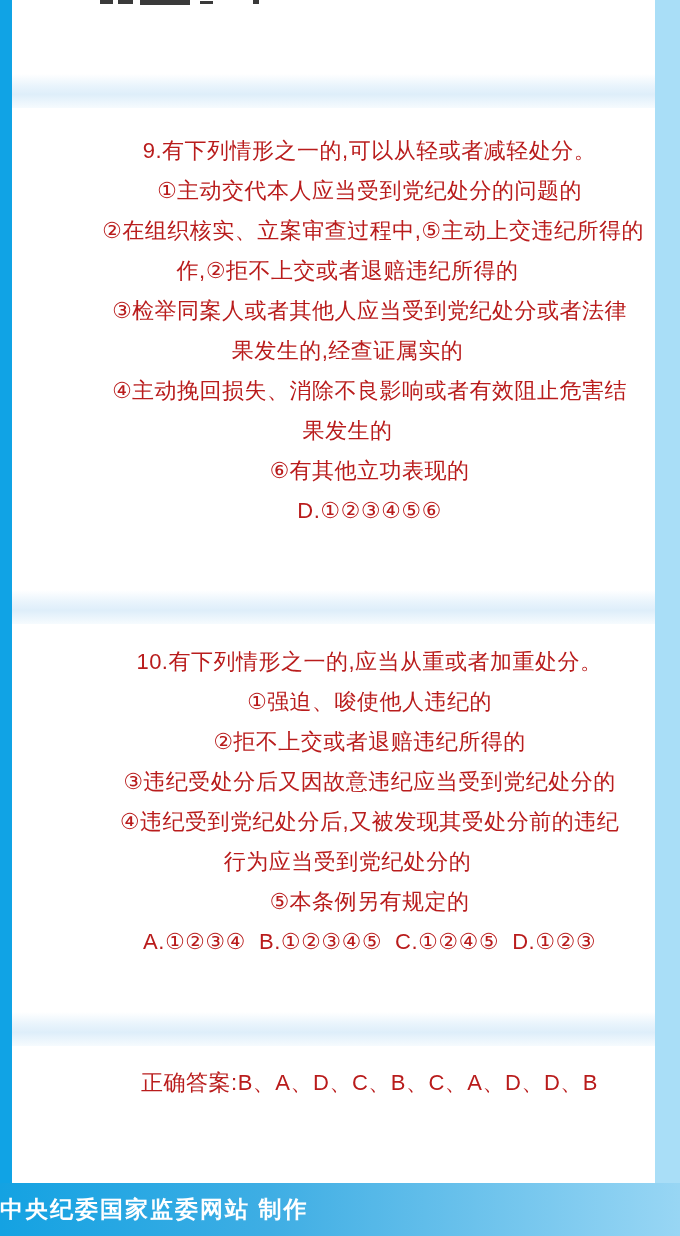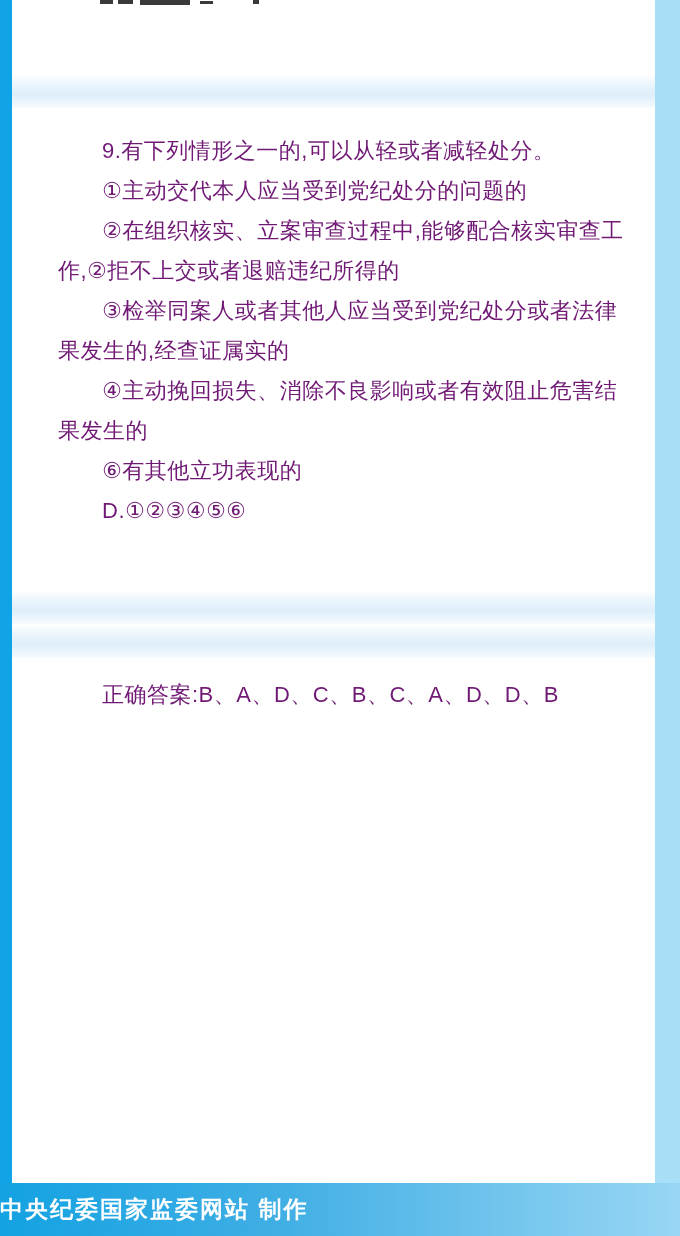--- a/index.html
+++ b/index.html
@@ -48,22 +48,23 @@
   
   .frag { position: absolute; background: #3a3a3a; }
   .frag-1 { left: 88px;  top: 0; width: 13px; height: 4px; }
   .frag-2 { left: 106px; top: 0; width: 15px; height: 4px; }
   .frag-3 { left: 128px; top: 0; width: 50px; height: 5px; }
   .frag-4 { left: 188px; top: 1px; width: 13px; height: 3px; }
   .frag-5 { left: 241px; top: 0; width: 6px;  height: 4px; }
   .qa-section {
     padding-left: 46px;
     padding-right: 18px;
-    color: #701a75;
+    color: #b91c1c;
     font-size: 22px;
+    text-align: center;
   }
   .q9  { padding-top: 23px; padding-bottom: 59px; }
   .q10 { padding-top: 18px; padding-bottom: 50px; }
   .ans { padding-top: 17px; height: 40px; }
   .line {
     height: 40px;
     line-height: 40px;
     white-space: pre;
     letter-spacing: 0.5px;
   }
@@ -98,32 +99,42 @@
       <div class="frag frag-3"></div>
       <div class="frag frag-4"></div>
       <div class="frag frag-5"></div>
     </div>
 
     <div class="section-gap"></div>
 
     <div class="qa-section q9">
       <div class="line para">9.有下列情形之一的,可以从轻或者减轻处分。</div>
       <div class="line para">①主动交代本人应当受到党纪处分的问题的</div>
-      <div class="line para">②在组织核实、立案审查过程中,能够配合核实审查工</div>
+      <div class="line para">②在组织核实、立案审查过程中,⑤主动上交违纪所得的</div>
       <div class="line wrap">作,②拒不上交或者退赔违纪所得的</div>
       <div class="line para">③检举同案人或者其他人应当受到党纪处分或者法律</div>
       <div class="line wrap">果发生的,经查证属实的</div>
       <div class="line para">④主动挽回损失、消除不良影响或者有效阻止危害结</div>
       <div class="line wrap">果发生的</div>
       <div class="line para">⑥有其他立功表现的</div>
       <div class="line para">D.①②③④⑤⑥</div>
     </div>
 
     <div class="section-gap"></div>
 
+    <div class="qa-section q10">
+      <div class="line para">10.有下列情形之一的,应当从重或者加重处分。</div>
+      <div class="line para">①强迫、唆使他人违纪的</div>
+      <div class="line para">②拒不上交或者退赔违纪所得的</div>
+      <div class="line para">③违纪受处分后又因故意违纪应当受到党纪处分的</div>
+      <div class="line para">④违纪受到党纪处分后,又被发现其受处分前的违纪</div>
+      <div class="line wrap">行为应当受到党纪处分的</div>
+      <div class="line para">⑤本条例另有规定的</div>
+      <div class="line para">A.①②③④  B.①②③④⑤  C.①②④⑤  D.①②③</div>
+    </div>
 
     <div class="section-gap"></div>
 
     <div class="qa-section ans">
       <div class="line para">正确答案:B、A、D、C、B、C、A、D、D、B</div>
     </div>
 
   </div>
 
   <div class="footer">

